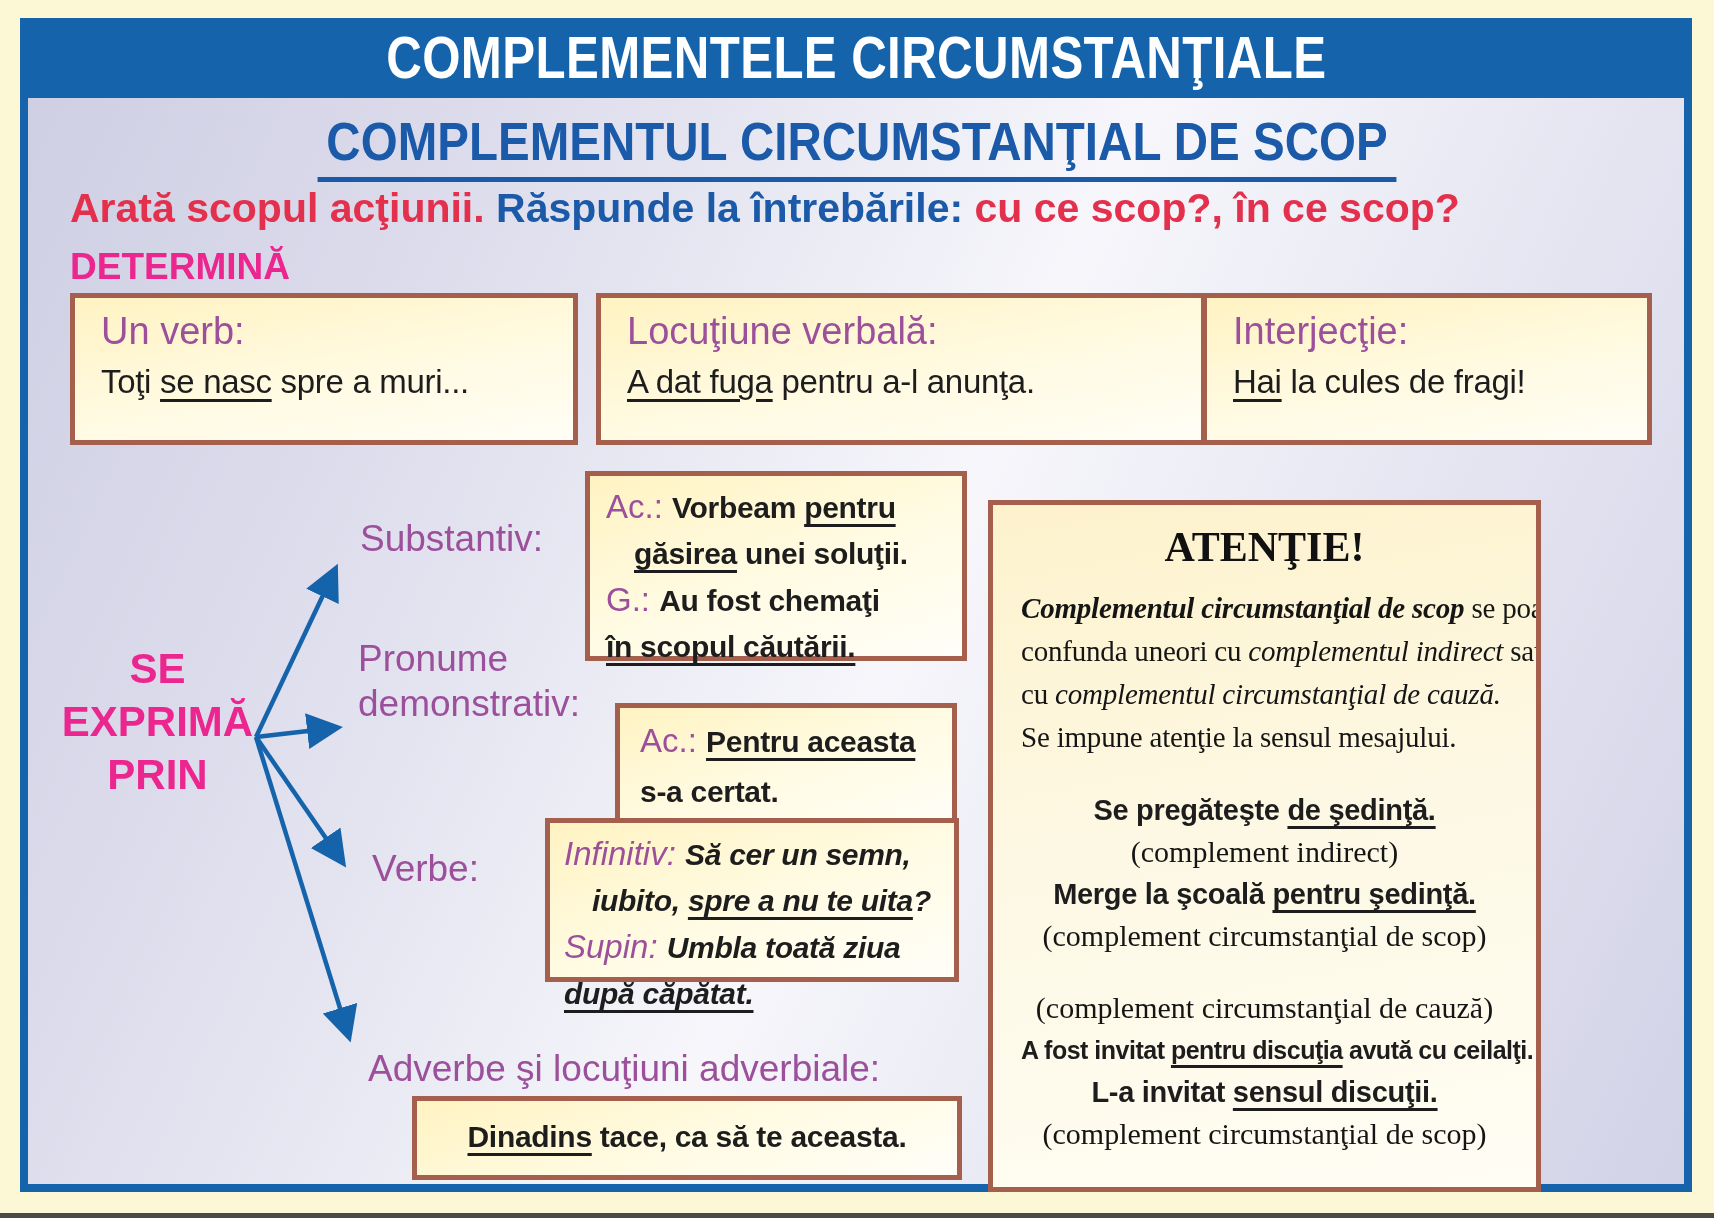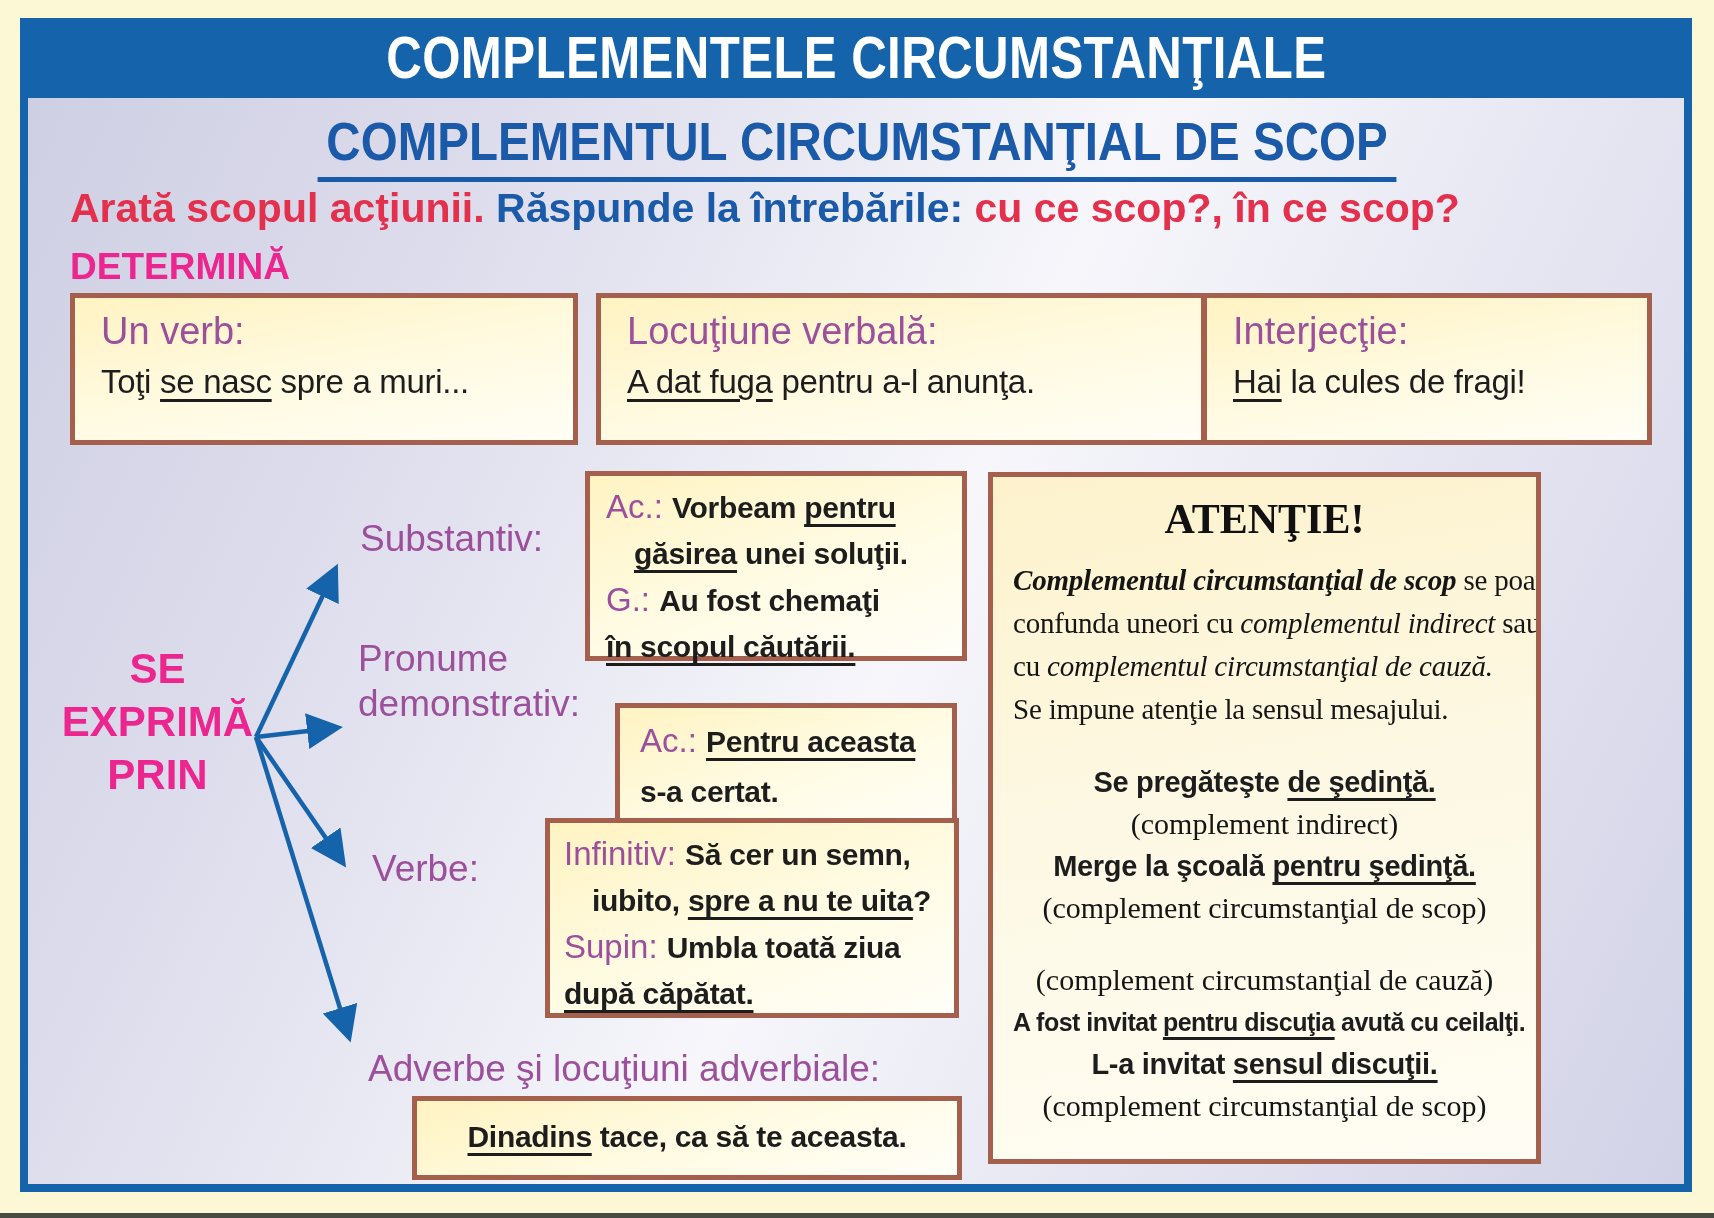--- a/index.html
+++ b/index.html
@@ -58,27 +58,27 @@
   
   .ebox{position:absolute;box-sizing:border-box;border:5px solid var(--brown);
         background:linear-gradient(160deg,#fff3c2 0%,#fffbe2 50%,#fffef8 100%);}
   .ebox .line{font-weight:bold;font-size:30px;line-height:46px;letter-spacing:-.3px;
               white-space:nowrap;color:var(--ink);}
   .ebox .line .lbl{font-weight:normal;font-size:33px;color:var(--purple);letter-spacing:0;}
   .ebox .line.indent{padding-left:28px;}
   #ebox-subst{left:585px;top:471px;width:382px;height:190px;padding:8px 0 0 16px;}
   #ebox-pron{left:615px;top:703px;width:342px;height:130px;padding:8px 0 0 20px;}
   #ebox-pron .line{line-height:50px;}
-  #ebox-verbe{left:545px;top:818px;width:414px;height:200px;padding:8px 0 12px 14px;}
+  #ebox-verbe{left:545px;top:818px;width:414px;height:164px;padding:8px 0 12px 14px;font-style:italic;}
   #ebox-adv{left:412px;top:1096px;width:550px;height:84px;padding-top:16px;text-align:center;}
   #ebox-adv .line{line-height:40px;}
 
   
-  .atentie{position:absolute;left:988px;top:472px;width:553px;height:692px;box-sizing:border-box;
-           border:5px solid var(--brown);padding:12px 20px;overflow:hidden;
+  .atentie{position:absolute;left:988px;top:500px;width:553px;height:692px;box-sizing:border-box;
+           border:5px solid var(--brown);padding:12px 28px;overflow:hidden;
            background:linear-gradient(170deg,#fdf2cc 0%,#fdf8e3 45%,#fffdf4 100%);}
   .at-title{text-align:center;font-family:"Liberation Serif",serif;font-weight:bold;
             font-size:42px;line-height:52px;margin-top:4px;color:#111;}
   .at-para{margin-top:14px;}
   .at-para .line{font-family:"Liberation Serif",serif;font-size:29px;line-height:43px;
                  letter-spacing:-.2px;white-space:nowrap;color:#151515;}
   .at-para .bi{font-weight:bold;font-style:italic;}
   .at-para .it{font-style:italic;}
   .at-group{margin-top:30px;}
   .at-group .line{white-space:nowrap;color:var(--ink);text-align:center;}

